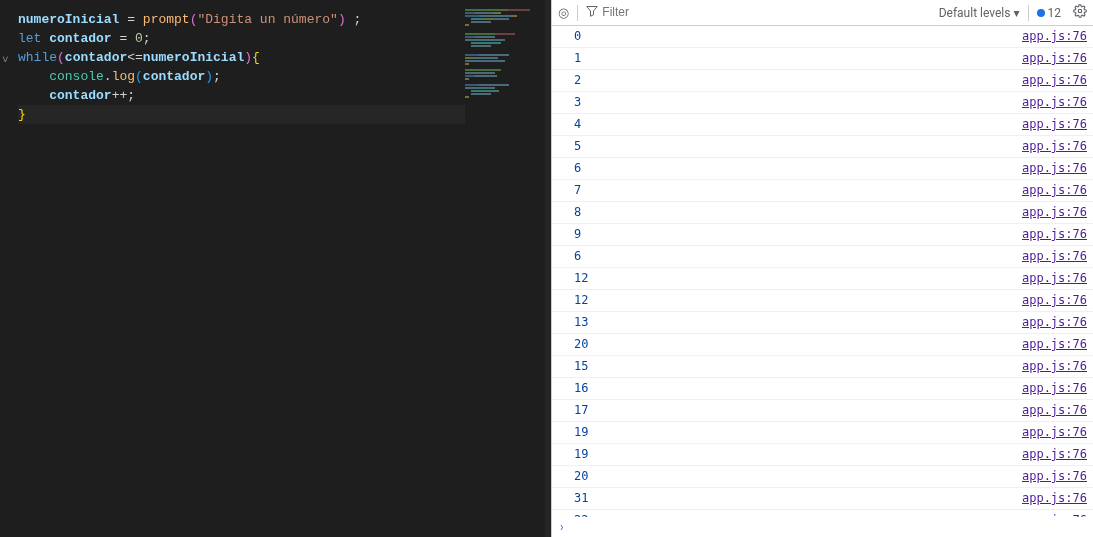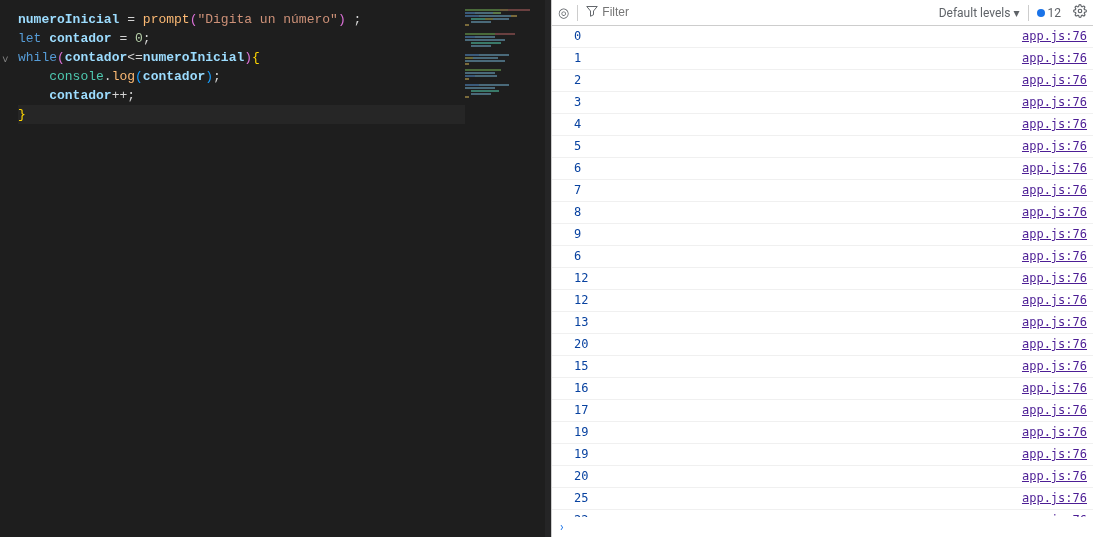--- a/index.html
+++ b/index.html
@@ -194,21 +194,21 @@
         </div>
         <div class="dt-row">
           <span class="dt-row-val">19</span>
           <span class="dt-row-src">app.js:76</span>
         </div>
         <div class="dt-row">
           <span class="dt-row-val">20</span>
           <span class="dt-row-src">app.js:76</span>
         </div>
         <div class="dt-row">
-          <span class="dt-row-val">25</span>
+          <span class="dt-row-val">31</span>
           <span class="dt-row-src">app.js:76</span>
         </div>
         <div class="dt-row">
           <span class="dt-row-val">22</span>
           <span class="dt-row-src">app.js:76</span>
         </div>
       </div>
     <div class="dt-prompt">›</div>
   </div>
 

